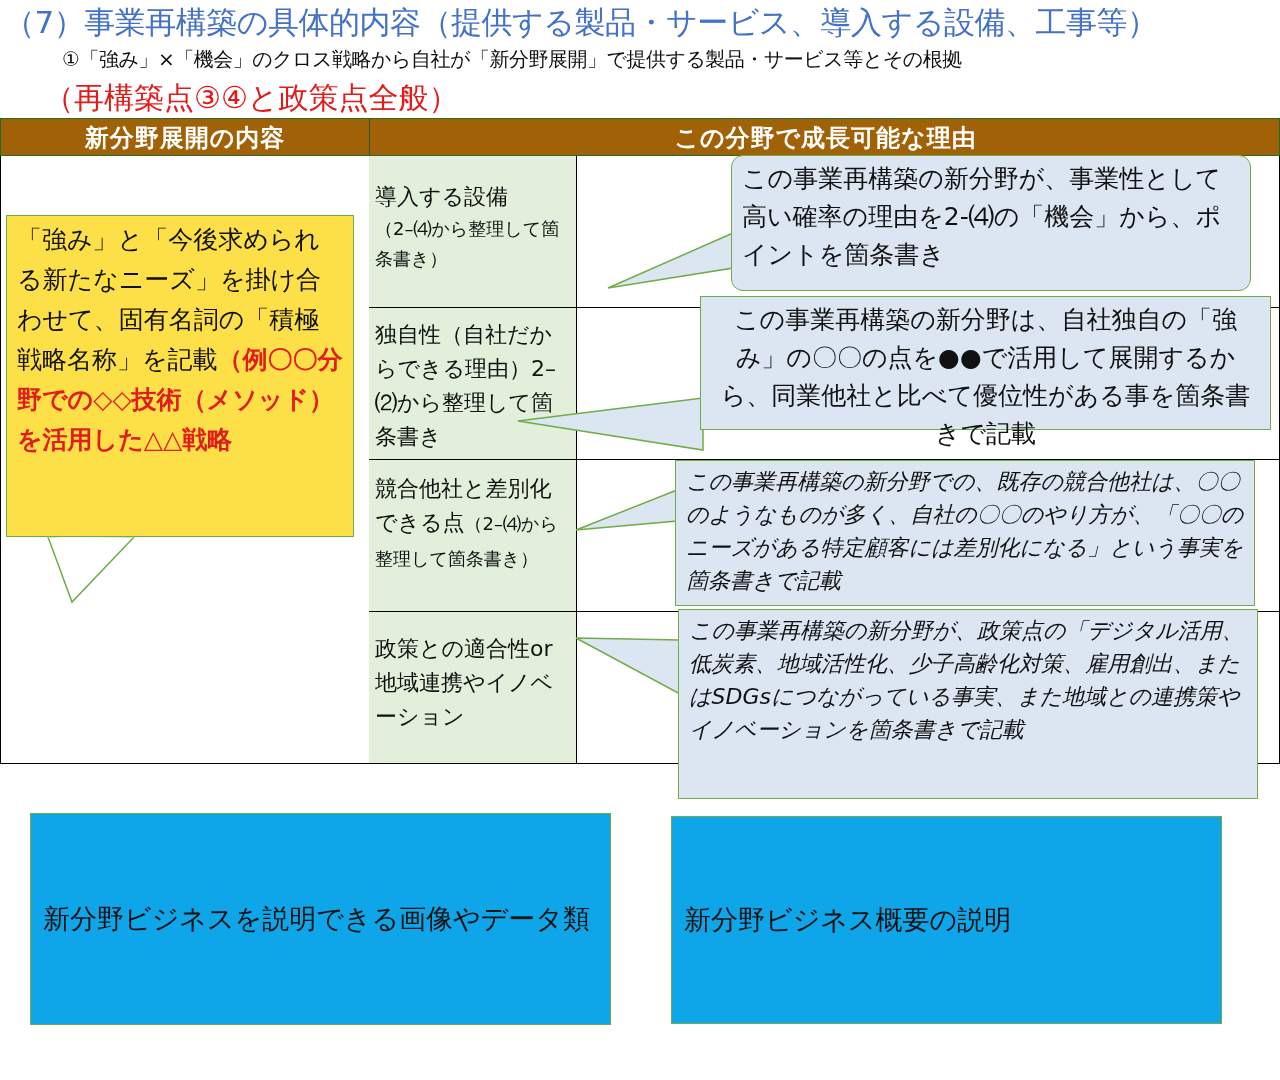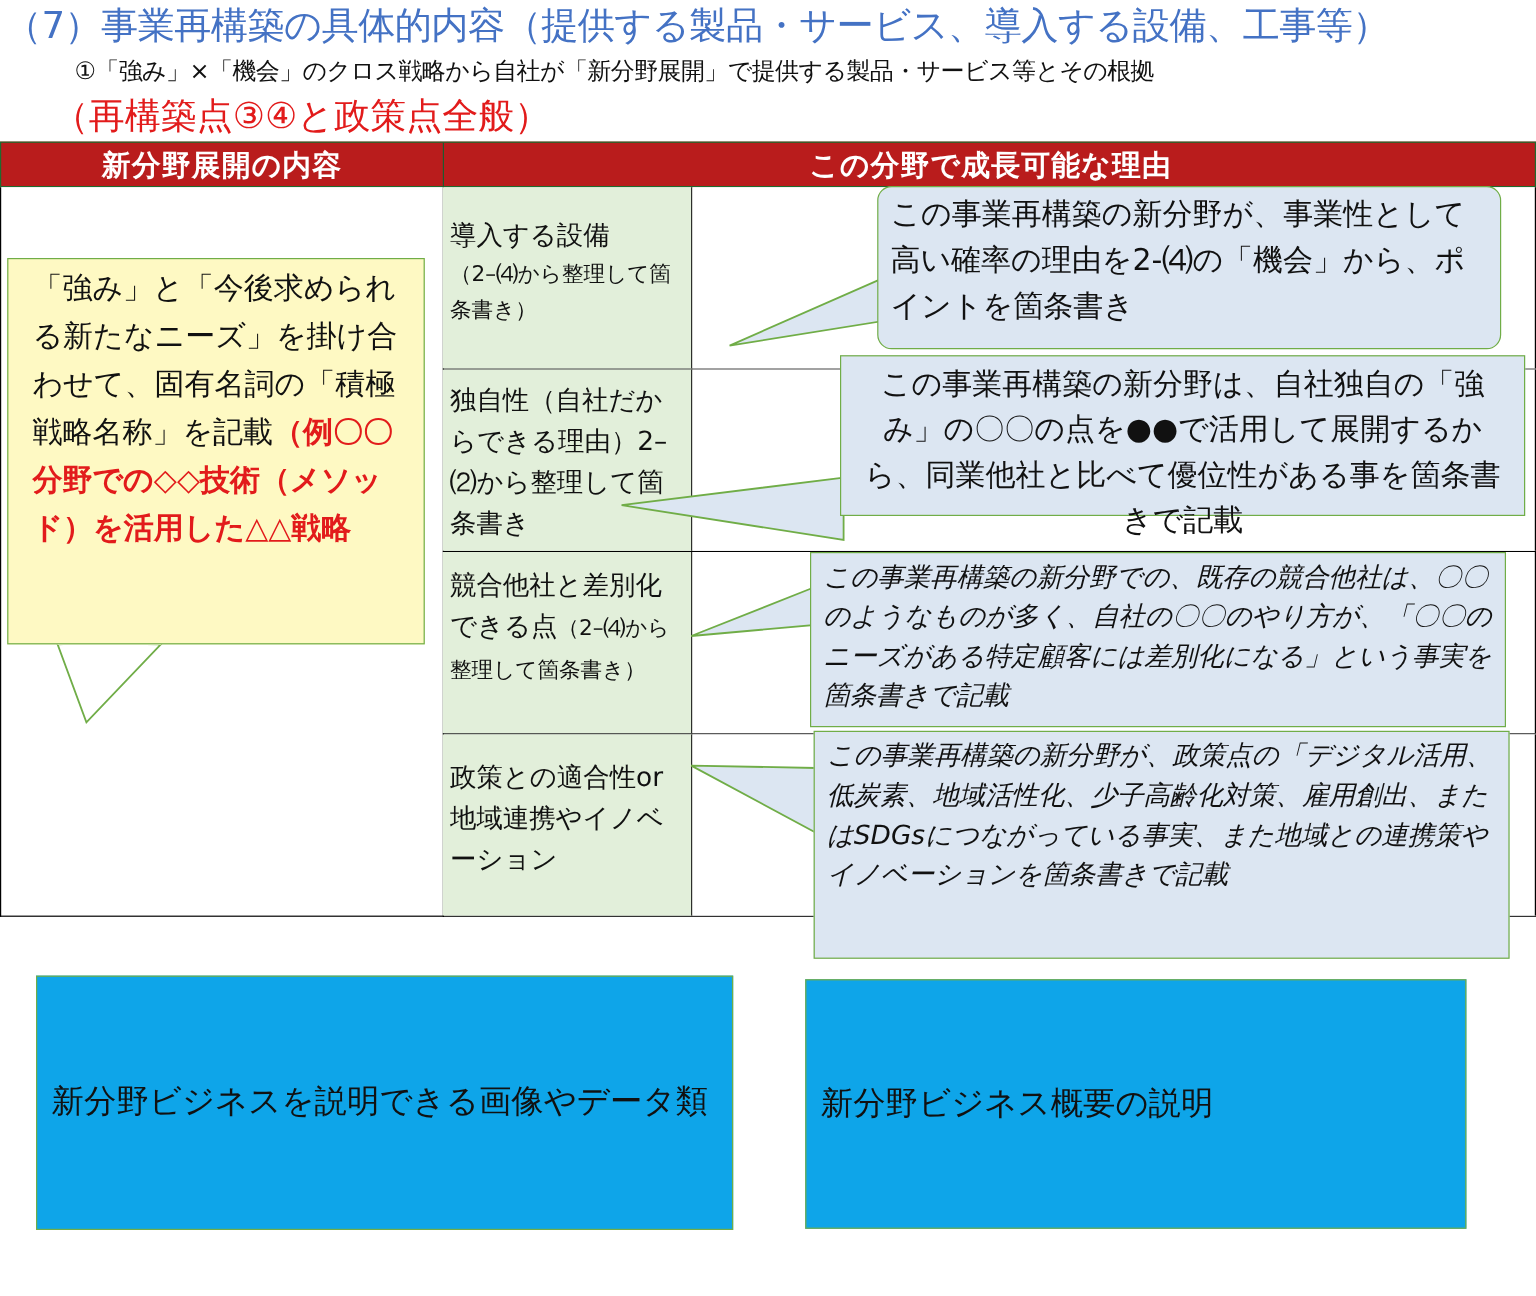--- a/index.html
+++ b/index.html
@@ -4,37 +4,37 @@
 <style>
   * { box-sizing: border-box; margin: 0; padding: 0; }
   html, body { width: 1280px; height: 1080px; background: #ffffff; overflow: hidden; }
   body { position: relative; font-family: "DejaVu Sans", "Liberation Sans", sans-serif; color: #111; }
 
   .title { position: absolute; left: 4px; top: 2px; font-size: 31px; color: #4472c4; white-space: nowrap; letter-spacing: -0.5px; line-height: 40px; }
   .subtitle { position: absolute; left: 62px; top: 44px; font-size: 20px; font-weight: normal; color: #111; white-space: nowrap; line-height: 30px; letter-spacing: -0.5px; }
   .subnote { position: absolute; left: 44px; top: 78px; font-size: 30px; color: #e21b1b; white-space: nowrap; line-height: 40px; }
 
   .table { position: absolute; left: 0; top: 118px; width: 1280px; height: 646px; }
-  .thead { position: absolute; left: 0; top: 0; width: 1280px; height: 38px; background: #b91c1c; border: 1px solid #1e6b2e; }
+  .thead { position: absolute; left: 0; top: 0; width: 1280px; height: 38px; background: #a16207; border: 1px solid #1e6b2e; }
   .th { position: absolute; top: 0; height: 38px; color: #fff; font-weight: bold; font-size: 24px; line-height: 38px; text-align: center; letter-spacing: 1px; }
   .th.left { left: 0; width: 369px; border-right: 1px solid #1e5b2e; }
   .th.right { left: 369px; width: 911px; }
 
   .col-left { position: absolute; left: 0; top: 38px; width: 370px; height: 608px; border-left: 1.5px solid #000; border-right: 1px solid #000; border-bottom: 1.5px solid #000; background: #fff; }
   .row { position: absolute; left: 369px; width: 911px; border-bottom: 1px solid #000; }
   .row .label-cell { position: absolute; left: 0; top: 0; width: 208px; height: 100%; background: #e2efda; border-right: 1px solid #000; padding: 4px 6px; font-size: 22px; line-height: 34px; color: #111; }
   .row .label-cell .small { font-size: 18px; }
   .row .value-cell { position: absolute; left: 208px; top: 0; right: 0; height: 100%; background: #fff; border-right: 1.5px solid #000; }
 
   .callout { position: absolute; background: #dce6f2; border: 1.5px solid #70ad47; color: #111; padding: 4px 10px; }
   .callout-text { font-size: 25px; line-height: 38px; white-space: pre-wrap; }
   .callout-text.sm { font-size: 22px; line-height: 33px; font-style: italic; }
   .tail-svg { position: absolute; left: 0; top: 0; overflow: visible; pointer-events: none; }
 
-  .left-callout { position: absolute; left: 6px; top: 215px; width: 348px; height: 322px; background: #fef9c3; border: 1.5px solid #70ad47; padding: 4px 20px; font-size: 25px; line-height: 40px; }
+  .left-callout { position: absolute; left: 6px; top: 215px; width: 348px; height: 322px; background: #fde047; border: 1.5px solid #70ad47; padding: 4px 10px; font-size: 25px; line-height: 40px; }
   .red { color: #e21b1b; font-weight: bold; }
 
   .box { position: absolute; background: #0ea5e9; border: 1.5px solid #70ad47; font-size: 27px; line-height: 42px; padding: 0 12px; display: flex; align-items: center; }
 </style>
 </head>
 <body>
 
 <div class="title">（7）事業再構築の具体的内容（提供する製品・サービス、導入する設備、工事等）</div>
 <div class="subtitle">①「強み」×「機会」のクロス戦略から自社が「新分野展開」で提供する製品・サービス等とその根拠</div>
 <div class="subnote">（再構築点③④と政策点全般）</div>

